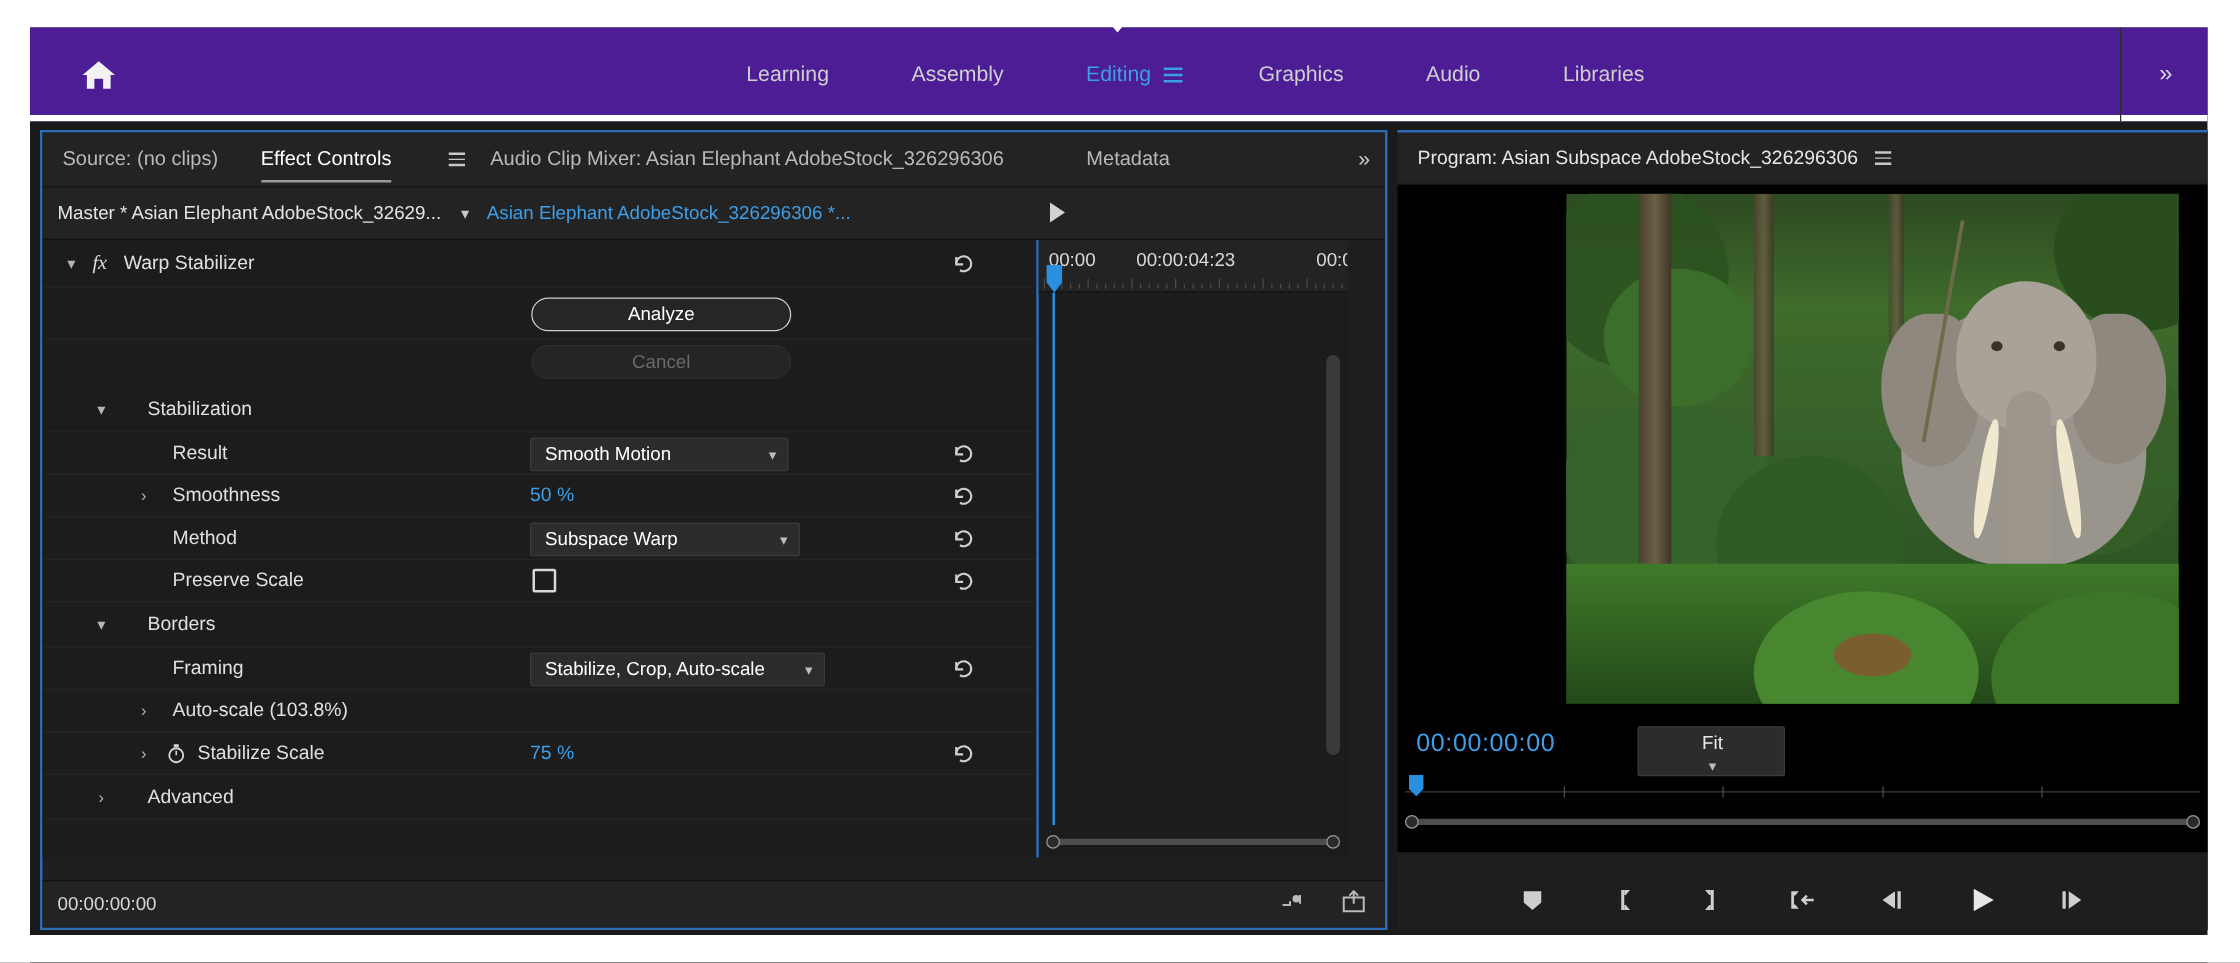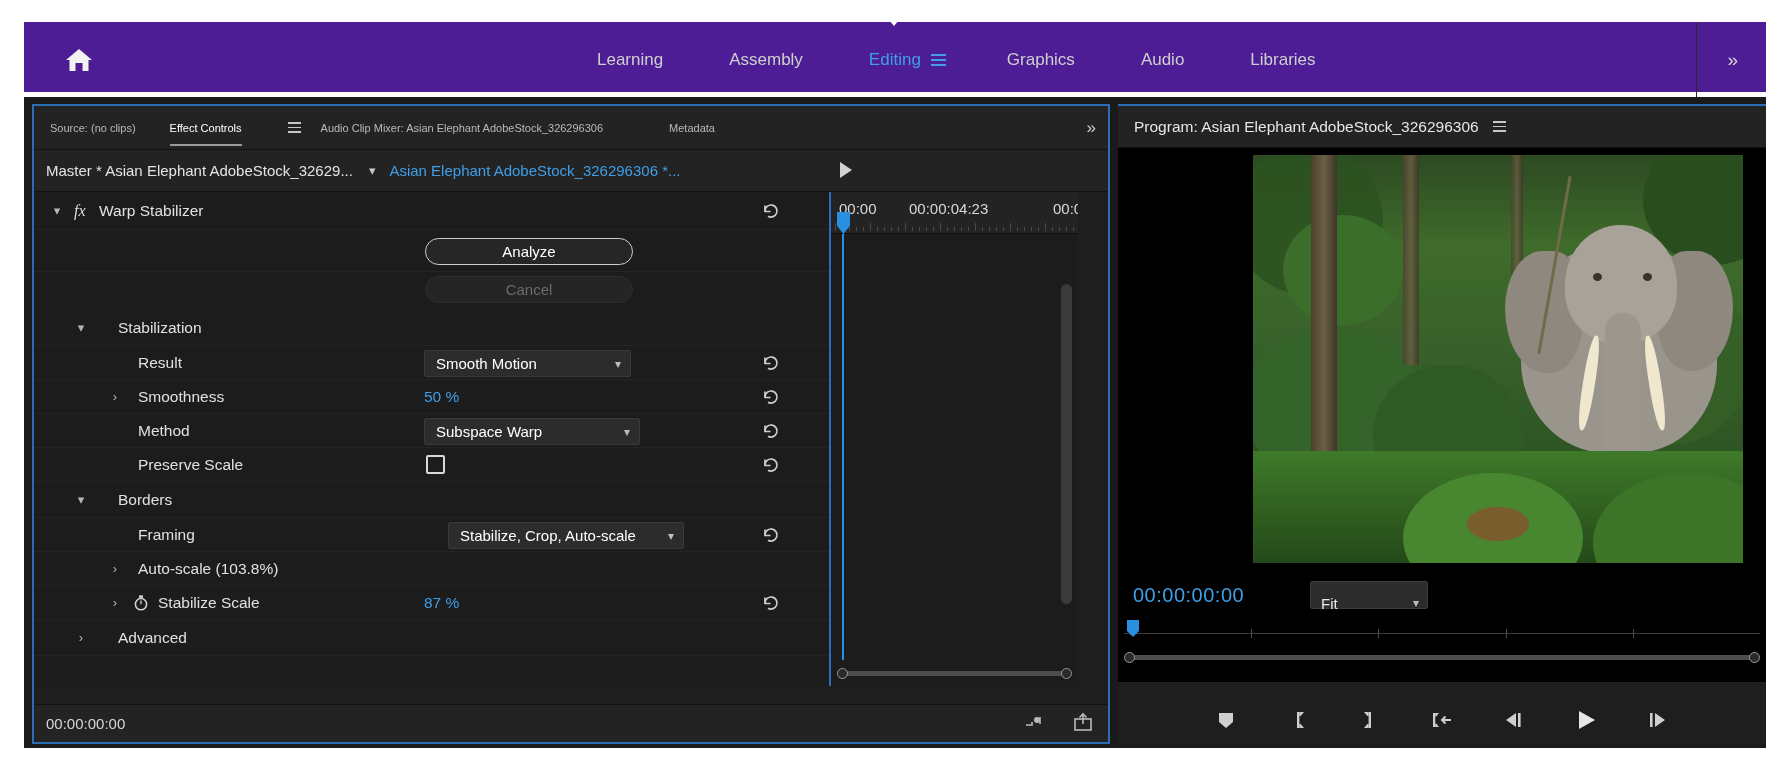--- a/index.html
+++ b/index.html
@@ -83,21 +83,21 @@
     width:1078px; height:640px;
     background:#1e1e1e;
     border:2px solid #2b6cb5;
   }
   .ec-tabbar {
     position:absolute; left:0; top:0; width:100%; height:44px;
     background:#232323; border-bottom:1px solid #131313;
     display:flex; align-items:center;
   }
   .ec-tab {
-    color:#b9b9b9; font-size:11px;
+    color:#b9b9b9; font-size:16px;
     padding:0 0 0 0; margin-right:34px;
     height:44px; display:flex; align-items:center; white-space:nowrap; cursor:pointer;
   }
   .ec-tab:first-child { margin-left:16px; }
   .ec-tab.active { color:#ffffff; font-weight:normal; position:relative; }
   .ec-tab.active::after {
     content:""; position:absolute; left:0; right:0; bottom:4px; height:2px; background:#9a9a9a;
   }
   .tab-menu-icon { display:inline-flex; flex-direction:column; gap:2.5px; margin-left:12px; cursor:pointer; }
   .tab-menu-icon i { display:block; width:13px; height:1.8px; background:#c8c8c8; }
@@ -227,24 +227,24 @@
   .pm-video {
     position:absolute; left:135px; top:7px; width:490px; height:408px;
     overflow:hidden;
   }
   .pm-toolbar {
     position:absolute; left:0; top:578px; width:100%; height:62px;
     background:#1e1e1e;
   }
   .pm-tc { position:absolute; left:15px; top:-98px; color:#3e9fe8; font-size:20px; letter-spacing:0.5px; }
   .pm-fit {
-    position:absolute; left:192px; top:-101px; width:118px; height:28px;
+    position:absolute; left:192px; top:-101px; width:118px; height:40px;
     background:#2c2c2c; border:1px solid #3c3c3c; border-radius:2px;
     color:#e8e8e8; font-size:15px;
-    display:flex; align-items:center; justify-content:space-between; padding:16px 8px 0 10px; cursor:pointer;
+    display:flex; align-items:center; justify-content:space-between; padding:4px 8px 0 10px; cursor:pointer;flex-direction:column;
   }
   .pm-scrub {
     position:absolute; left:6px; top:-60px; right:6px; height:26px;
   }
   .pm-scrub .track { position:absolute; left:0; right:0; top:11px; height:1px; background:#3c3c3c; }
   .pm-scrub .tick { position:absolute; top:7px; width:1px; height:9px; background:#4e4e4e; }
   .pm-scrub .head { position:absolute; left:3px; top:-2px; width:12px; height:17px; background:#2b8fe0;
      clip-path: polygon(0 0,100% 0,100% 65%,50% 100%,0 65%); cursor:pointer; }
   .pm-zoomscroll { position:absolute; left:6px; top:-31px; right:6px; height:13px; }
   .pm-zoomscroll .bar { position:absolute; left:8px; right:8px; top:4px; height:5px; background:#4d4d4d; border-radius:3px; }
@@ -400,21 +400,21 @@
         </div>
       </div>
 
       <div class="row" style="height:36px;">
         <div class="twisty" style="left:38px;">▾</div>
         <div class="lbl" style="position:absolute;left:84px;">Borders</div>
       </div>
 
       <div class="row">
         <div class="lbl" style="position:absolute;left:104px;">Framing</div>
-        <div class="select" style="left:390px;top:4px;width:236px;margin-left:24px;">
+        <div class="select" style="left:390px;top:4px;width:236px;">
           <span>Stabilize, Crop, Auto-scale</span>
           <span class="cv">▾</span>
         </div>
         <div class="reset-icon" style="right:48px;">
           <svg width="20" height="20" viewBox="0 0 20 20">
               <path d="M4 10 A6 6 0 1 1 7 15.2" fill="none" stroke="#cfcfcf" stroke-width="1.7"></path>
               <path d="M4 4.5 L4 10.5 L9.5 10.5" fill="none" stroke="#cfcfcf" stroke-width="1.7"></path>
             </svg>
         </div>
       </div>
@@ -427,21 +427,21 @@
       <div class="row">
         <div class="twisty" style="left:72px;">›</div>
         <div style="position:absolute;left:98px;top:8px;">
           <svg width="18" height="18" viewBox="0 0 18 18">
             <circle cx="9" cy="10.2" r="5.6" fill="none" stroke="#d6d6d6" stroke-width="1.5"></circle>
             <rect x="7" y="1.4" width="4" height="2.4" fill="#d6d6d6"></rect>
             <line x1="9" y1="10.2" x2="9" y2="6.6" stroke="#d6d6d6" stroke-width="1.3"></line>
           </svg>
         </div>
         <div class="lbl" style="position:absolute;left:124px;">Stabilize Scale</div>
-        <div class="val-blue" style="position:absolute;left:390px;">87 %</div>
+        <div class="val-blue" style="position:absolute;left:390px;">75 %</div>
         <div class="reset-icon" style="right:48px;">
           <svg width="20" height="20" viewBox="0 0 20 20">
               <path d="M4 10 A6 6 0 1 1 7 15.2" fill="none" stroke="#cfcfcf" stroke-width="1.7"></path>
               <path d="M4 4.5 L4 10.5 L9.5 10.5" fill="none" stroke="#cfcfcf" stroke-width="1.7"></path>
             </svg>
         </div>
       </div>
 
       <div class="row" style="height:36px;">
         <div class="twisty" style="left:38px;">›</div>
@@ -522,21 +522,21 @@
           </svg>
         </div>
       </div>
     </div>
 
   </div>
 
   <div class="pm-panel">
 
     <div class="pm-tabbar">
-      <div class="pm-title">Program: Asian Elephant AdobeStock_326296306</div>
+      <div class="pm-title">Program: Asian Subspace AdobeStock_326296306</div>
       <div class="tab-menu-icon" style="margin-left:14px;">
           <i></i>
           <i></i>
           <i></i>
         </div>
     </div>
 
     <div class="pm-stage">
       <div class="pm-video">
         <div class="jungle"></div>

